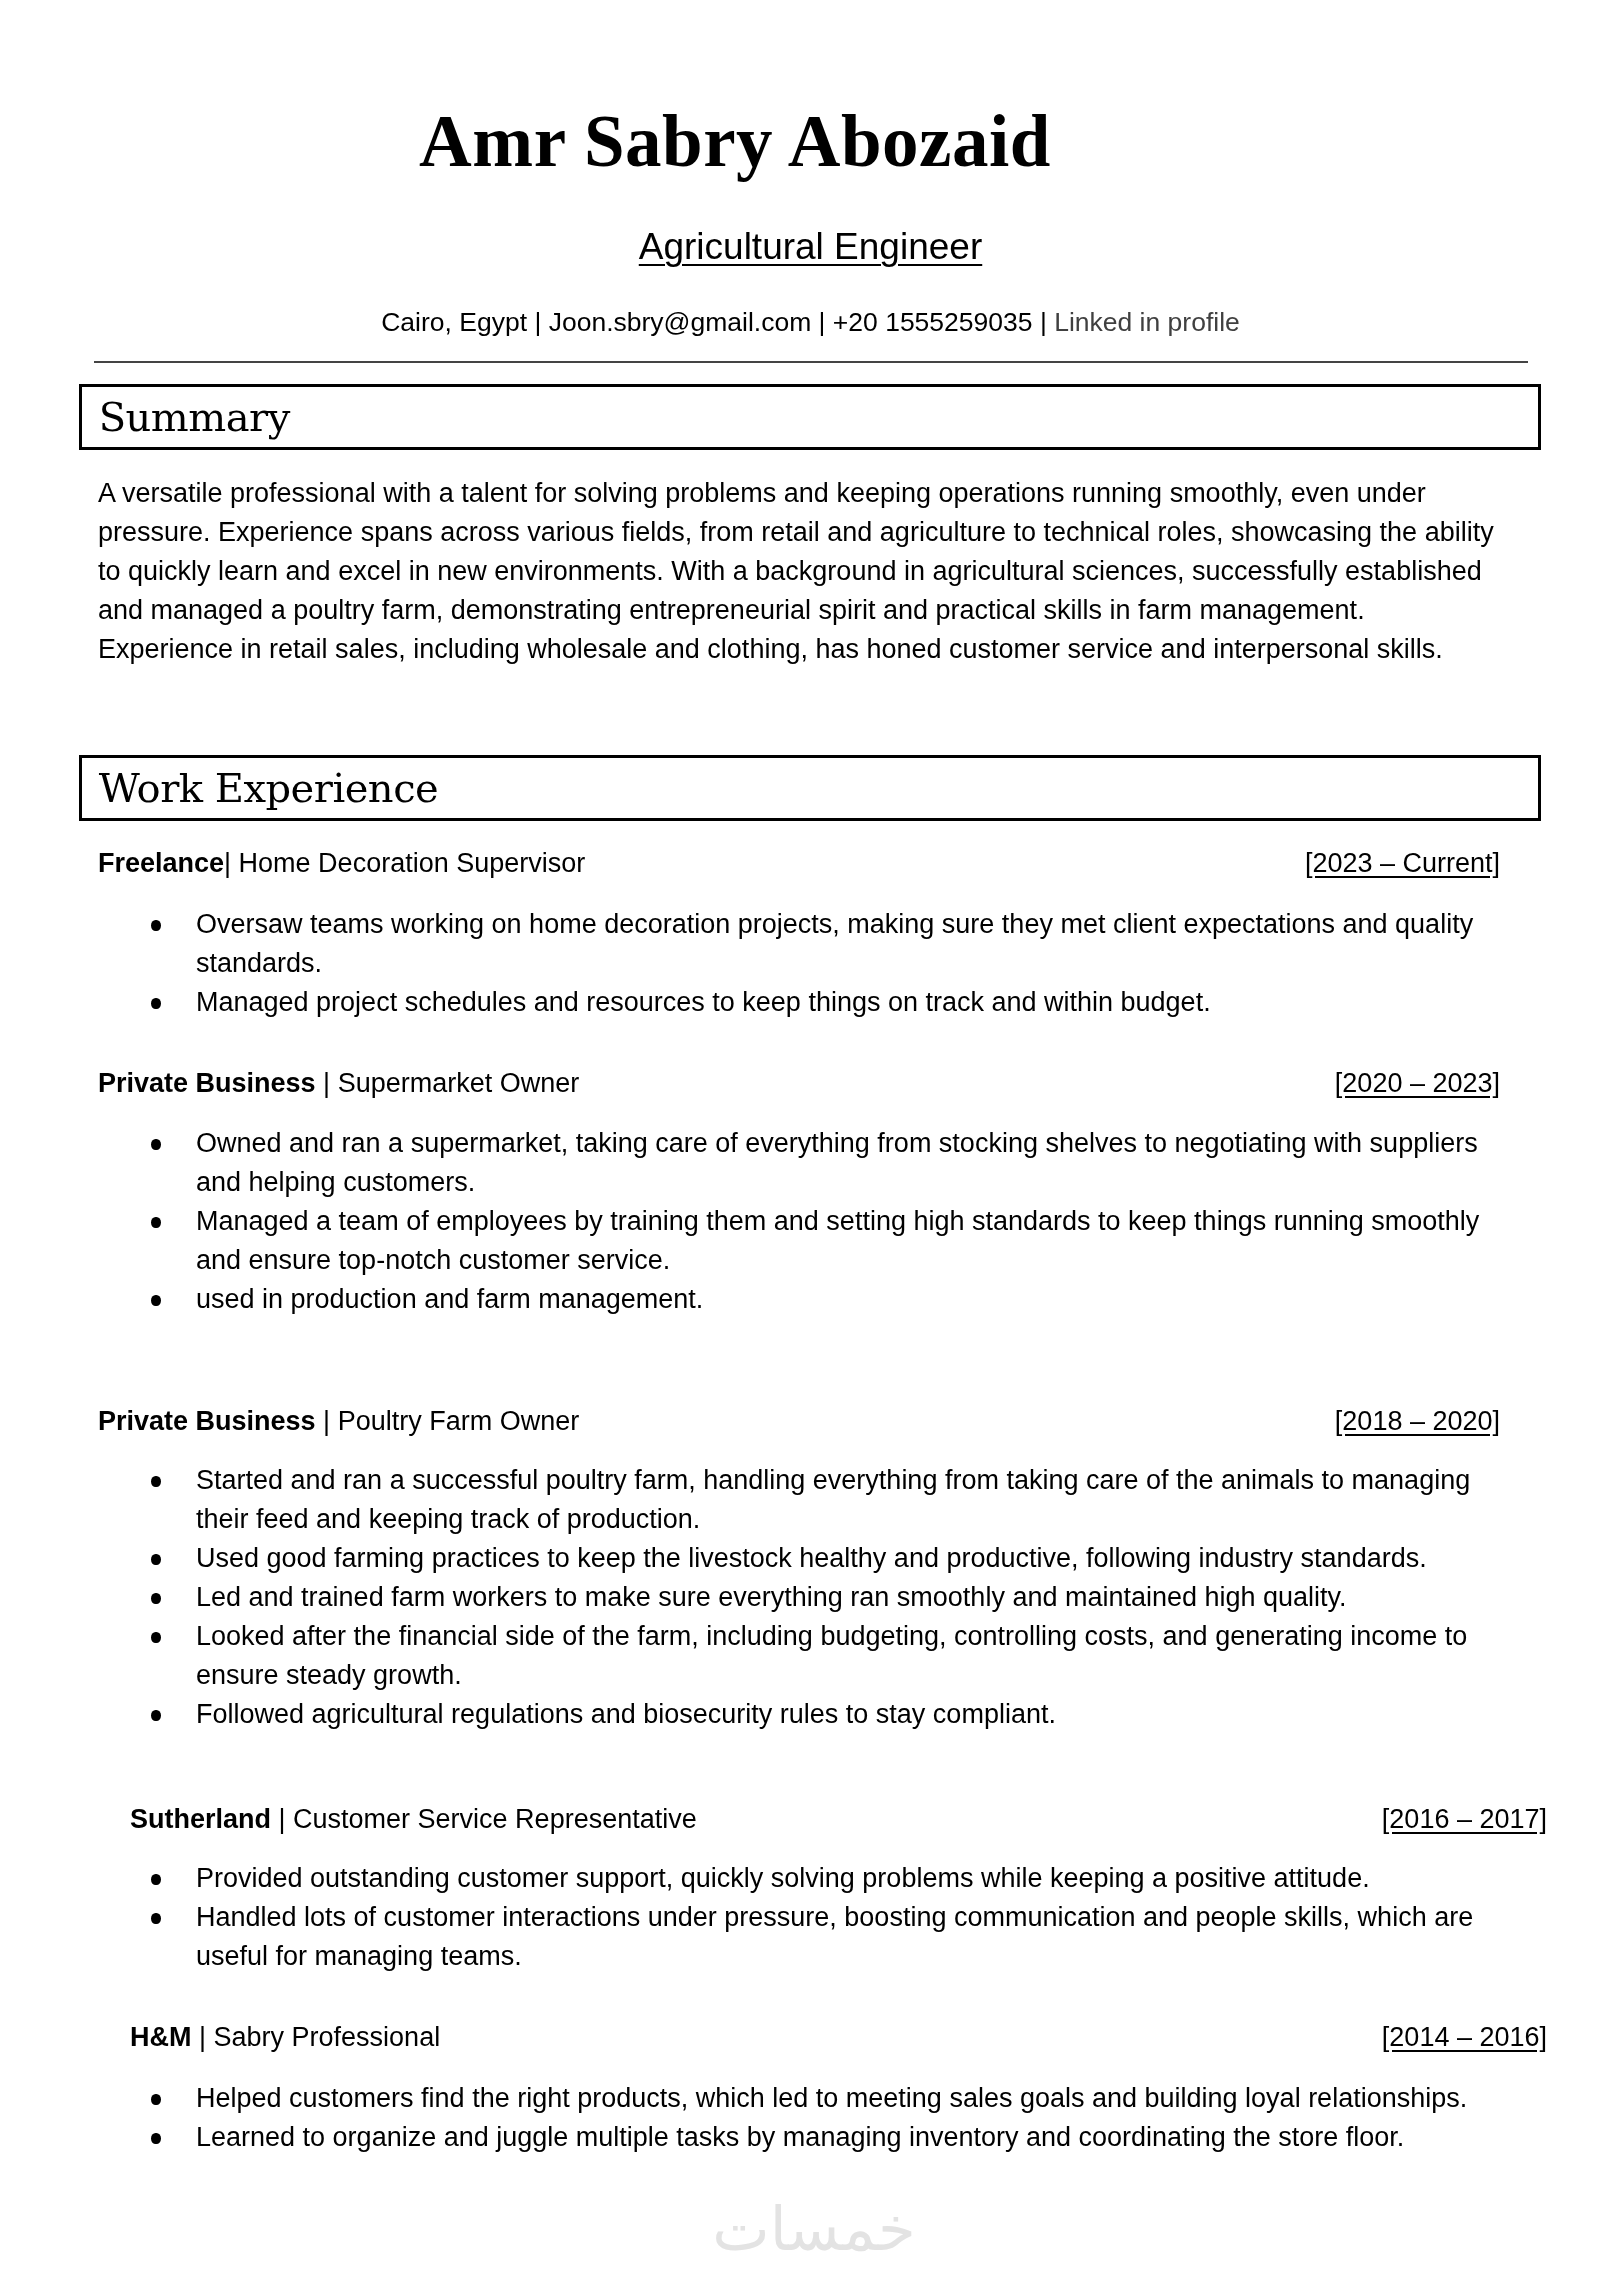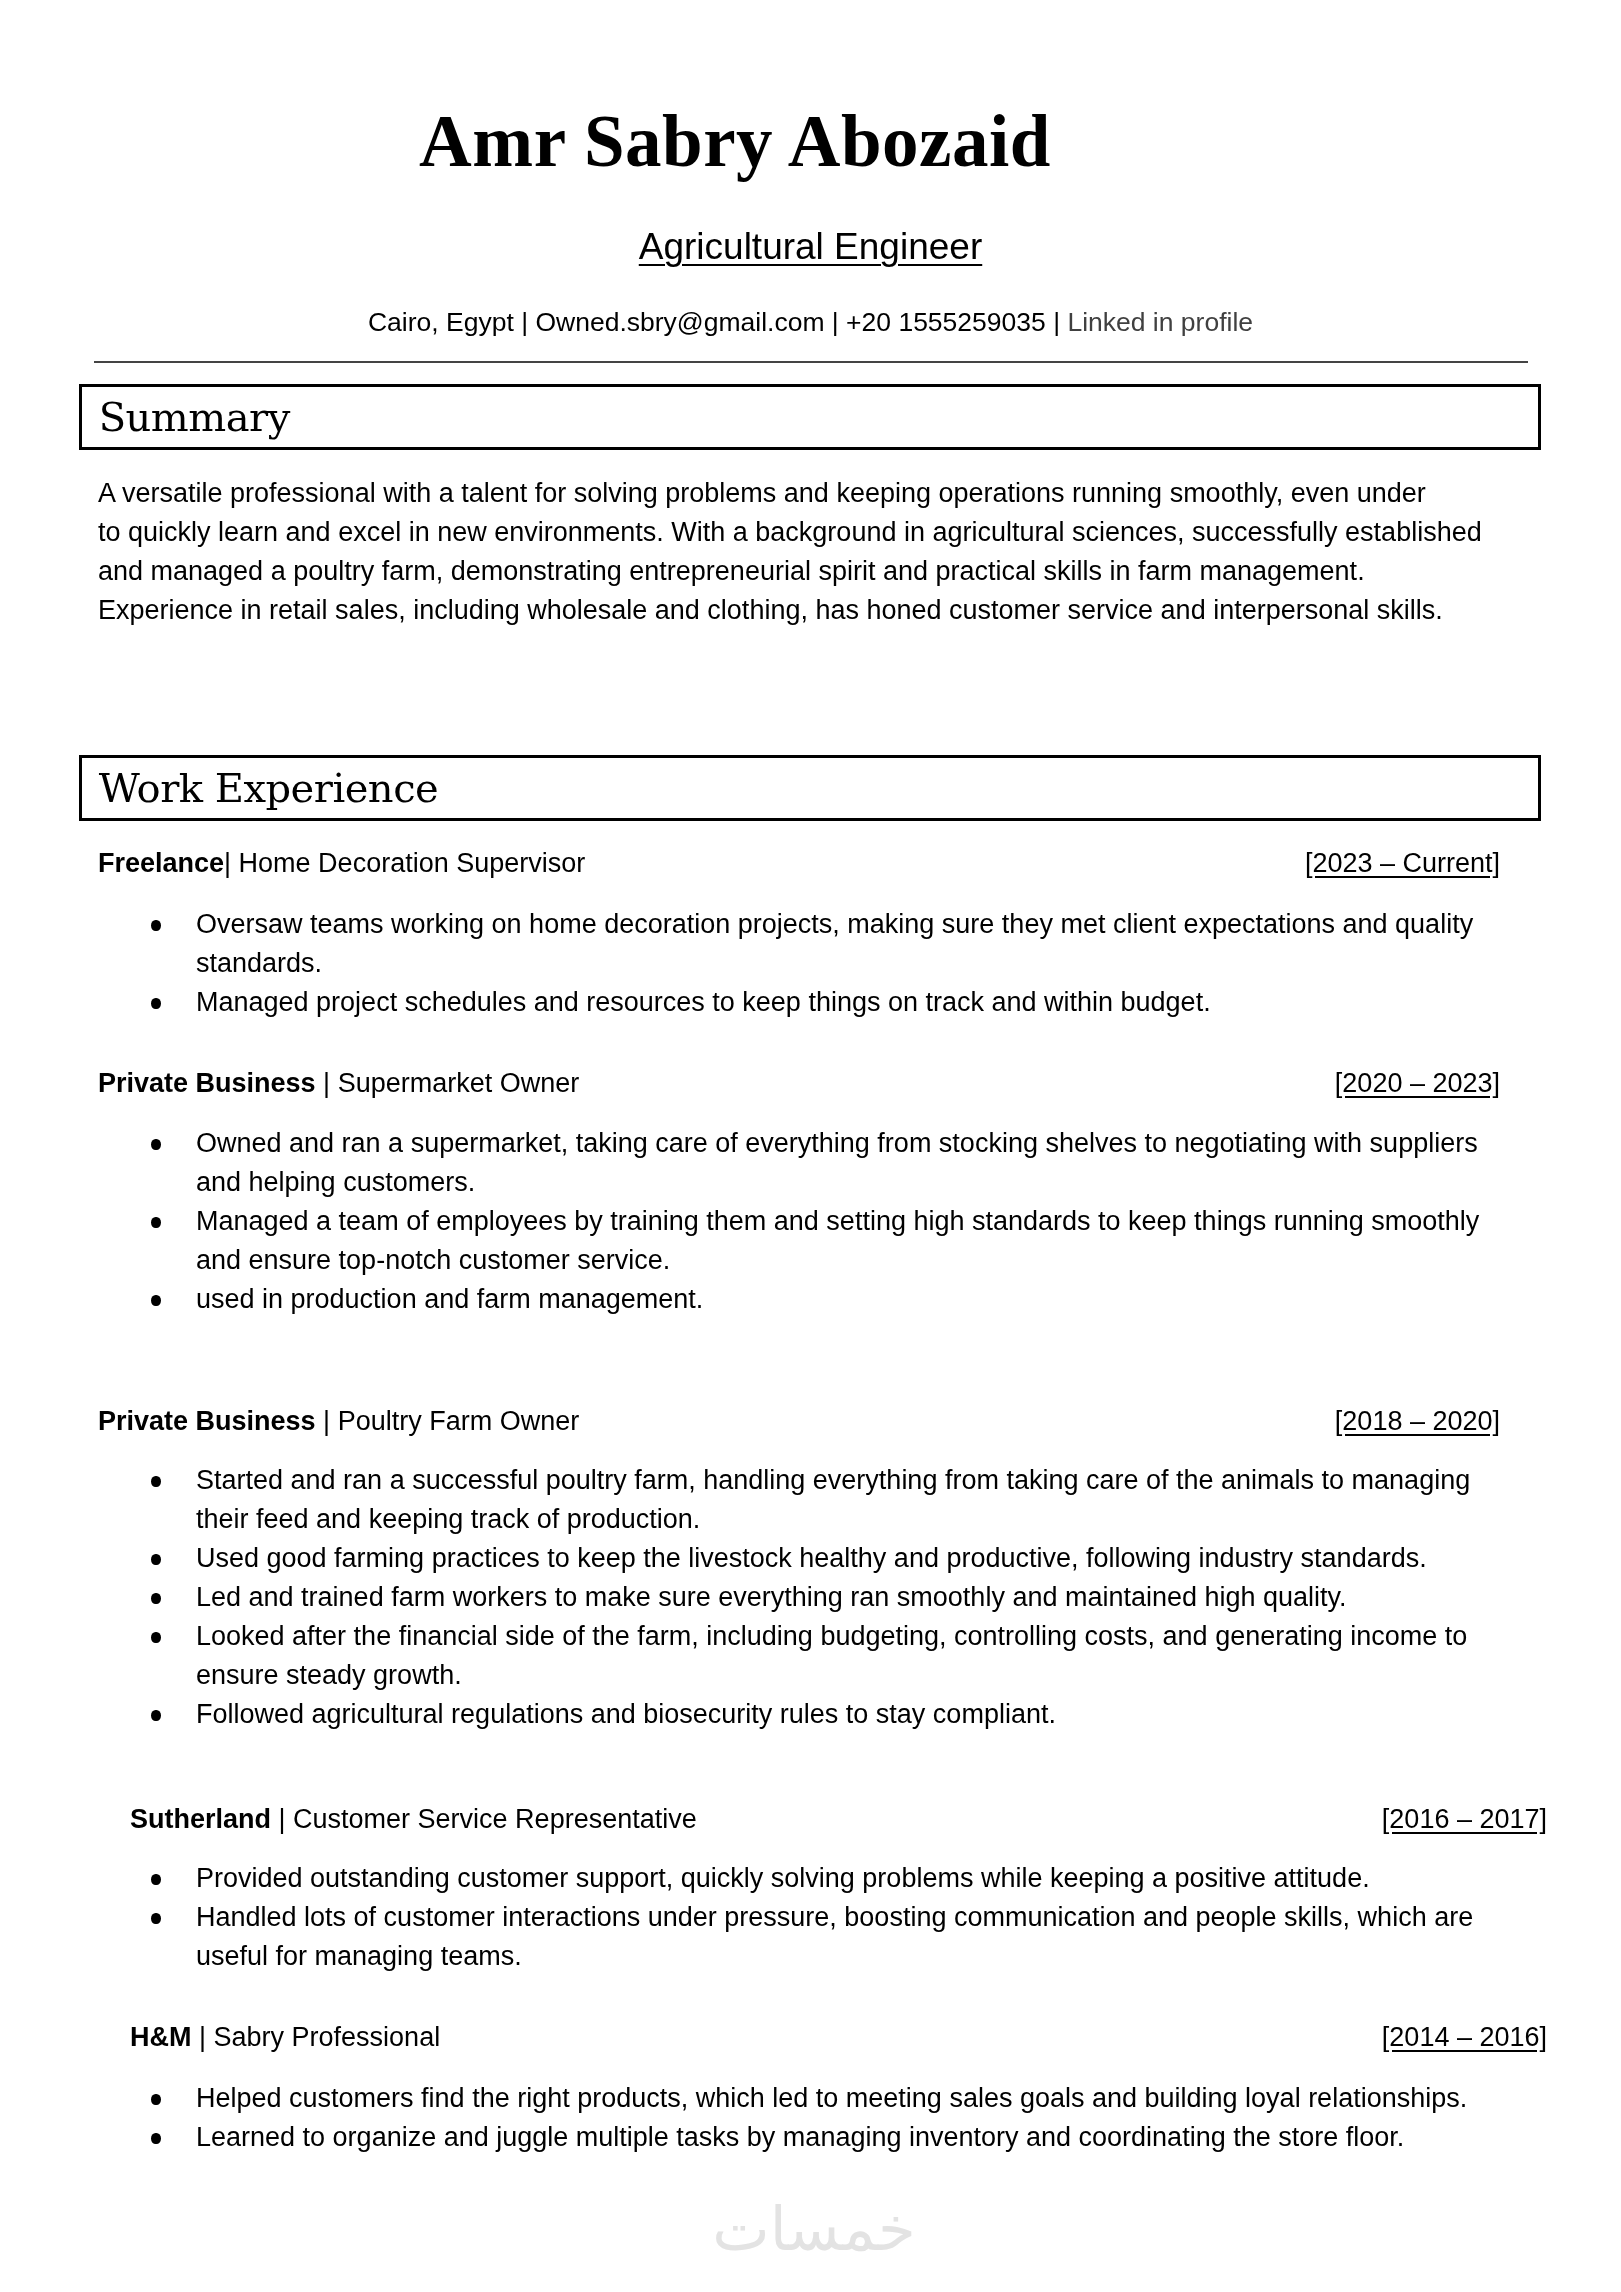--- a/index.html
+++ b/index.html
@@ -29,28 +29,29 @@
   .bullets li { position: relative; padding-left: 98px; }
   .bullets li .dot { position: absolute; left: 53px; top: 14.7px; width: 9.8px; height: 11.8px; border-radius: 50%; background: #000; }
 
   #watermark { left: 711px; top: 2194px; width: 206px; text-align: center; font-size: 61px; color: #e3e3e3; font-family: "DejaVu Sans", sans-serif; line-height: 69px; }
 </style>
 </head>
 <body>
 
 <div id="name" class="abs serif">Amr Sabry Abozaid</div>
 <div id="title" class="abs sans"><span>Agricultural Engineer</span></div>
-<div id="contact" class="abs sans"><span>Cairo, Egypt</span><span style="white-space:pre"> | </span><span>Owned.sbry@gmail.com</span><span style="white-space:pre"> | </span><span>+20 1555259035</span><span style="white-space:pre"> | </span><span class="link">Linked in profile</span></div>
+<div id="contact" class="abs sans"><span>Cairo, Egypt</span><span style="white-space:pre"> | </span><span>Joon.sbry@gmail.com</span><span style="white-space:pre"> | </span><span>+20 1555259035</span><span style="white-space:pre"> | </span><span class="link">Linked in profile</span></div>
 <div id="hr" class="abs"></div>
 
 <div class="abs section-box" style="top:384px;">
   <div class="heading">Summary</div>
 </div>
 <div class="abs para sans" style="top:474px;">
   <div>A versatile professional with a talent for solving problems and keeping operations running smoothly, even under</div>
+  <div>pressure. Experience spans across various fields, from retail and agriculture to technical roles, showcasing the ability</div>
   <div>to quickly learn and excel in new environments. With a background in agricultural sciences, successfully established</div>
   <div>and managed a poultry farm, demonstrating entrepreneurial spirit and practical skills in farm management.</div>
   <div>Experience in retail sales, including wholesale and clothing, has honed customer service and interpersonal skills.</div>
 </div>
 
 <div class="abs section-box" style="top:755px;">
   <div class="heading">Work Experience</div>
 </div>
 
 <div class="abs job-head sans" style="top:844px;">

